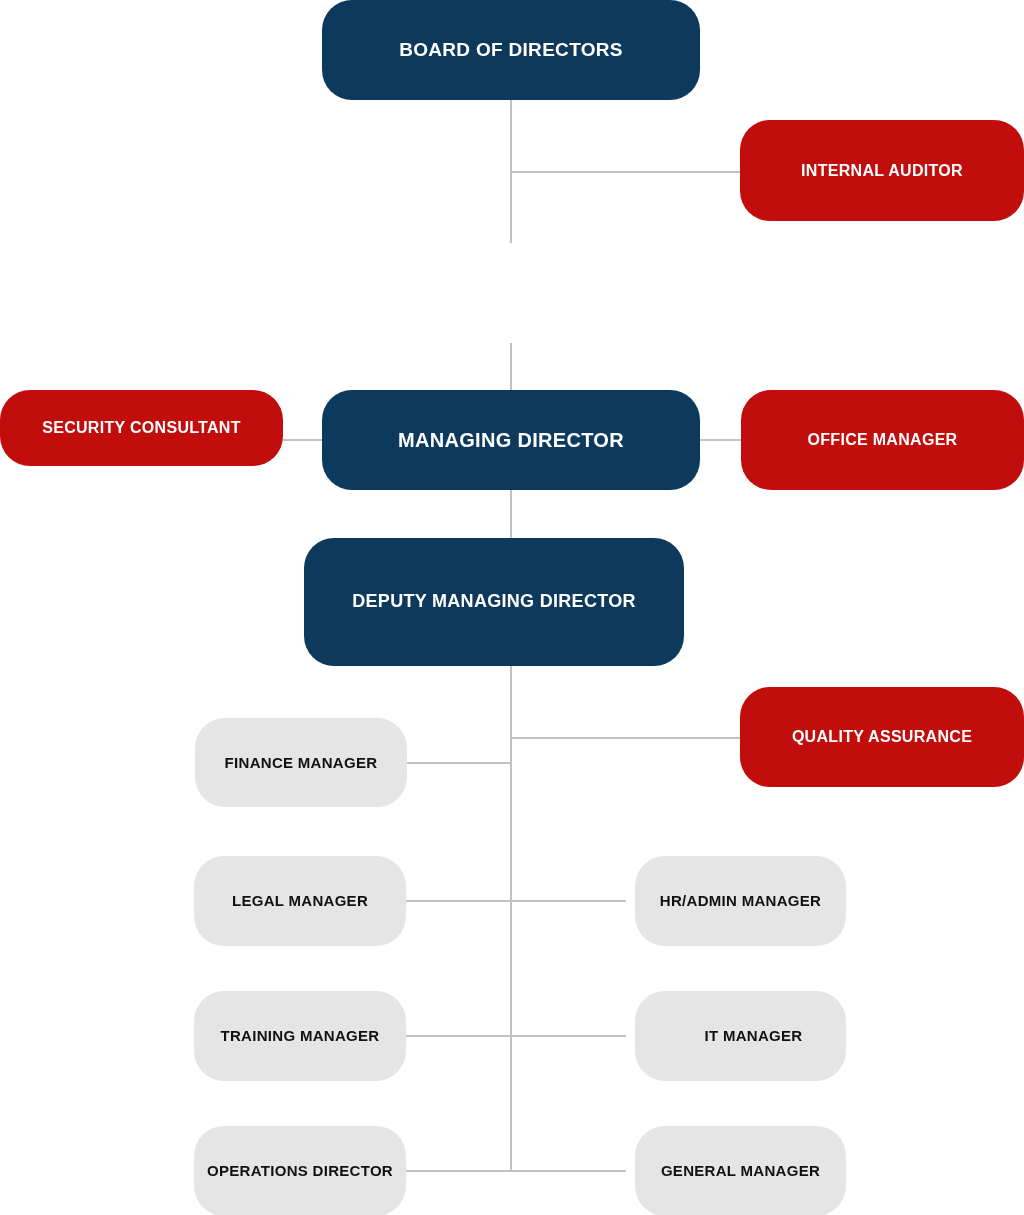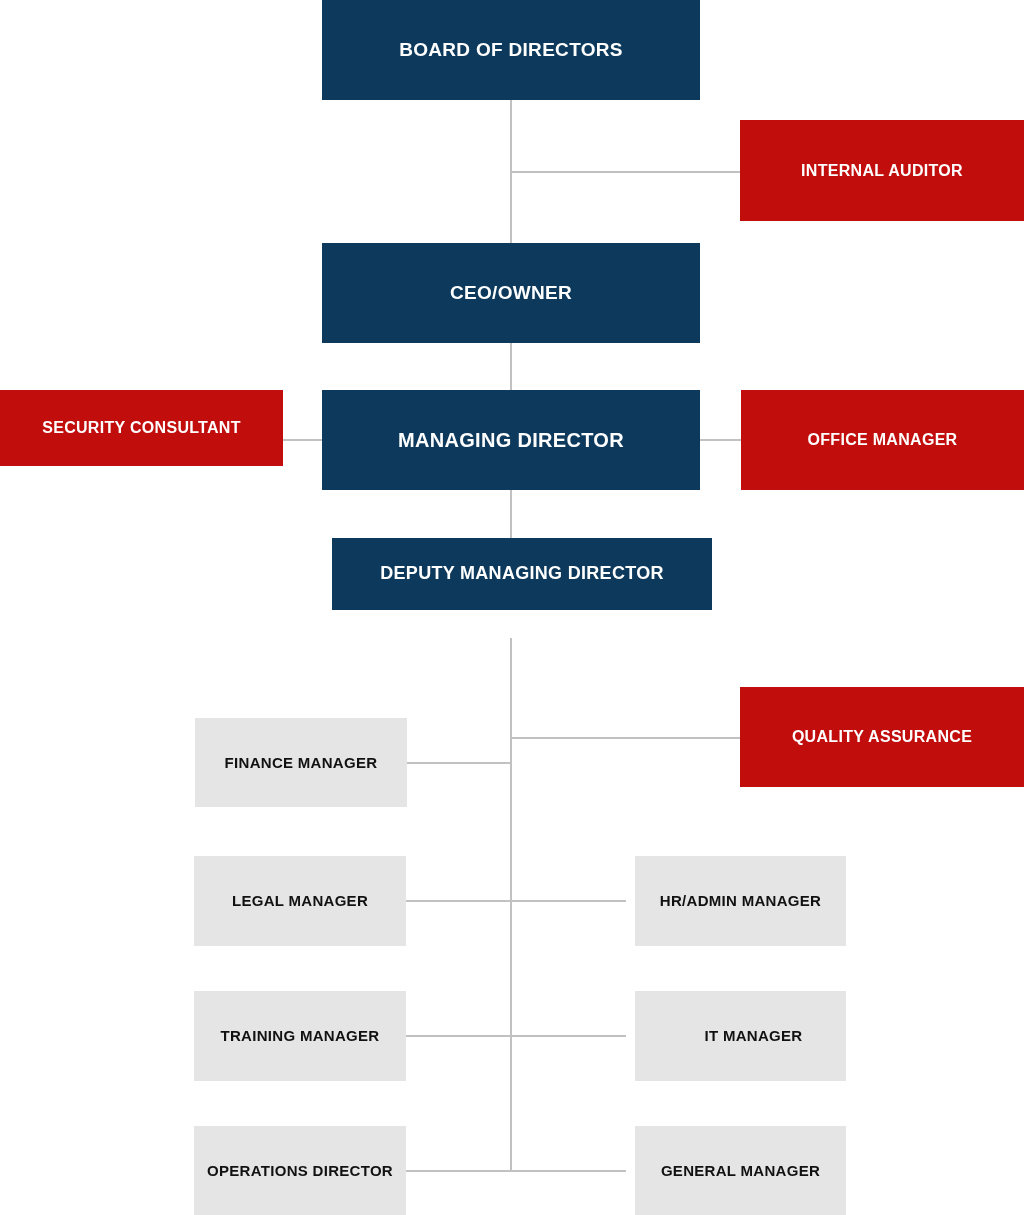--- a/index.html
+++ b/index.html
@@ -23,20 +23,21 @@
   .node {
     position: absolute;
     display: flex;
     align-items: center;
     justify-content: center;
     text-align: center;
     font-weight: bold;
     letter-spacing: 0.3px;
     line-height: 1.2;
     padding: 0 10px;
+    border-radius: 30px;
   }
   .navy {
     background: var(--primary, #0d3a5c);
     color: var(--text-on-dark, #ffffff);
     font-size: 19px;
   }
   .red {
     background: var(--accent, #c20d0d);
     color: var(--text-on-dark, #ffffff);
     font-size: 16px;
@@ -54,21 +55,21 @@
   .line.v { width: 2px; }
   .line.h { height: 2px; }
 
   
   #board        { left: 322px; top: 0;      width: 378px; height: 100px; }
   #internal-aud { left: 740px; top: 120px;  width: 284px; height: 101px; }
   #ceo          { left: 322px; top: 243px;  width: 378px; height: 100px; }
   #security     { left: 0;     top: 390px;  width: 283px; height: 76px; }
   #managing-dir { left: 322px; top: 390px;  width: 378px; height: 100px; font-size: 20px; }
   #office-mgr   { left: 741px; top: 390px;  width: 283px; height: 100px; }
-  #deputy-md    { left: 332px; top: 538px;  width: 380px; height: 72px; font-size: 18px; }
+  #deputy-md    { left: 304px; top: 538px;  width: 380px; height: 128px; font-size: 18px; }
   #quality-assr { left: 740px; top: 687px;  width: 284px; height: 100px; }
   #finance-mgr  { left: 186px; top: 718px;  width: 212px; height: 89px;  }
   #legal-mgr    { left: 185px; top: 856px;  width: 212px; height: 90px;  }
   #hr-admin-mgr { left: 626px; top: 856px;  width: 211px; height: 90px;  }
   #training-mgr { left: 185px; top: 991px;  width: 212px; height: 90px;  }
   #it-mgr       { left: 626px; top: 991px;  width: 211px; height: 90px; padding-left: 36px;  }
   #ops-mgr      { left: 185px; top: 1126px; width: 212px; height: 90px;  }
   #general-mgr  { left: 626px; top: 1126px; width: 211px; height: 90px;  }
 
   
@@ -98,21 +99,20 @@
   <div class="line v" id="l-md-deputy"></div>
   <div class="line v" id="l-deputy-trunk"></div>
   <div class="line h" id="l-quality"></div>
   <div class="line h" id="l-finance"></div>
   <div class="line h" id="l-legal-hr"></div>
   <div class="line h" id="l-training-it"></div>
   <div class="line h" id="l-ops-general"></div>
 
   <div class="node navy" id="board">BOARD OF DIRECTORS</div>
   <div class="node red" id="internal-aud">INTERNAL AUDITOR</div>
-  <div class="node navy" id="ceo">CEO/OWNER</div>
   <div class="node red" id="security">SECURITY CONSULTANT</div>
   <div class="node navy" id="managing-dir">MANAGING DIRECTOR</div>
   <div class="node red" id="office-mgr">OFFICE MANAGER</div>
   <div class="node navy" id="deputy-md">DEPUTY MANAGING DIRECTOR</div>
   <div class="node red" id="quality-assr">QUALITY ASSURANCE</div>
   <div class="node gray" id="finance-mgr">FINANCE MANAGER</div>
   <div class="node gray" id="legal-mgr">LEGAL MANAGER</div>
   <div class="node gray" id="hr-admin-mgr">HR/ADMIN MANAGER</div>
   <div class="node gray" id="training-mgr">TRAINING MANAGER</div>
   <div class="node gray" id="it-mgr">IT MANAGER</div>

